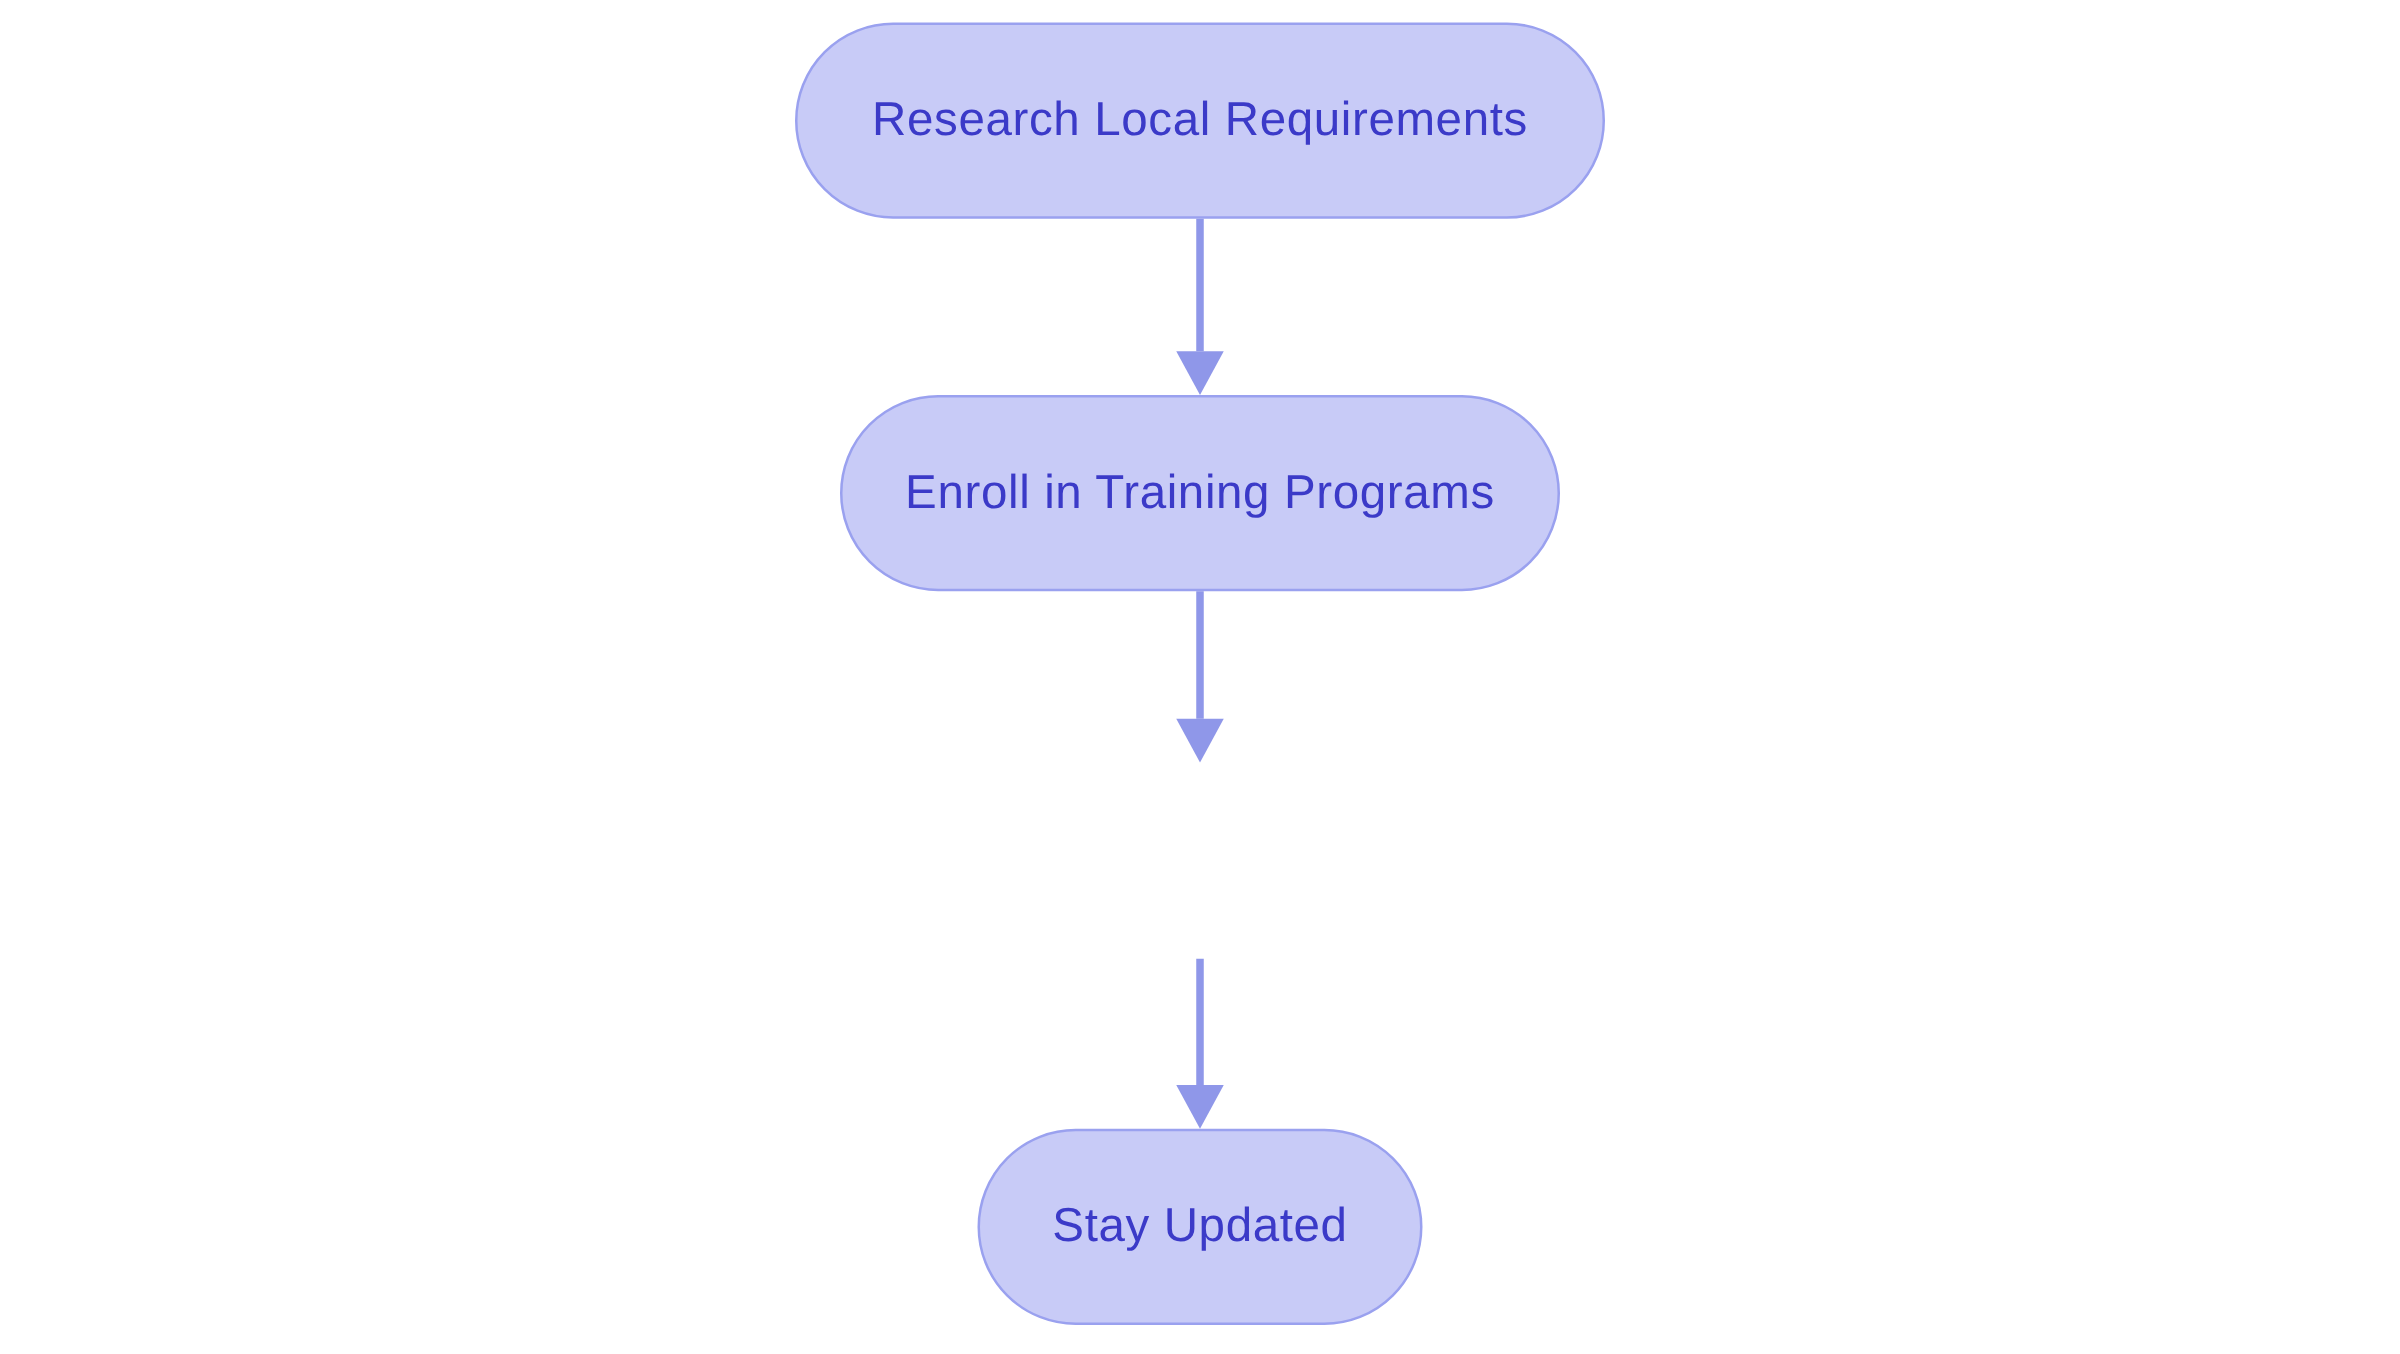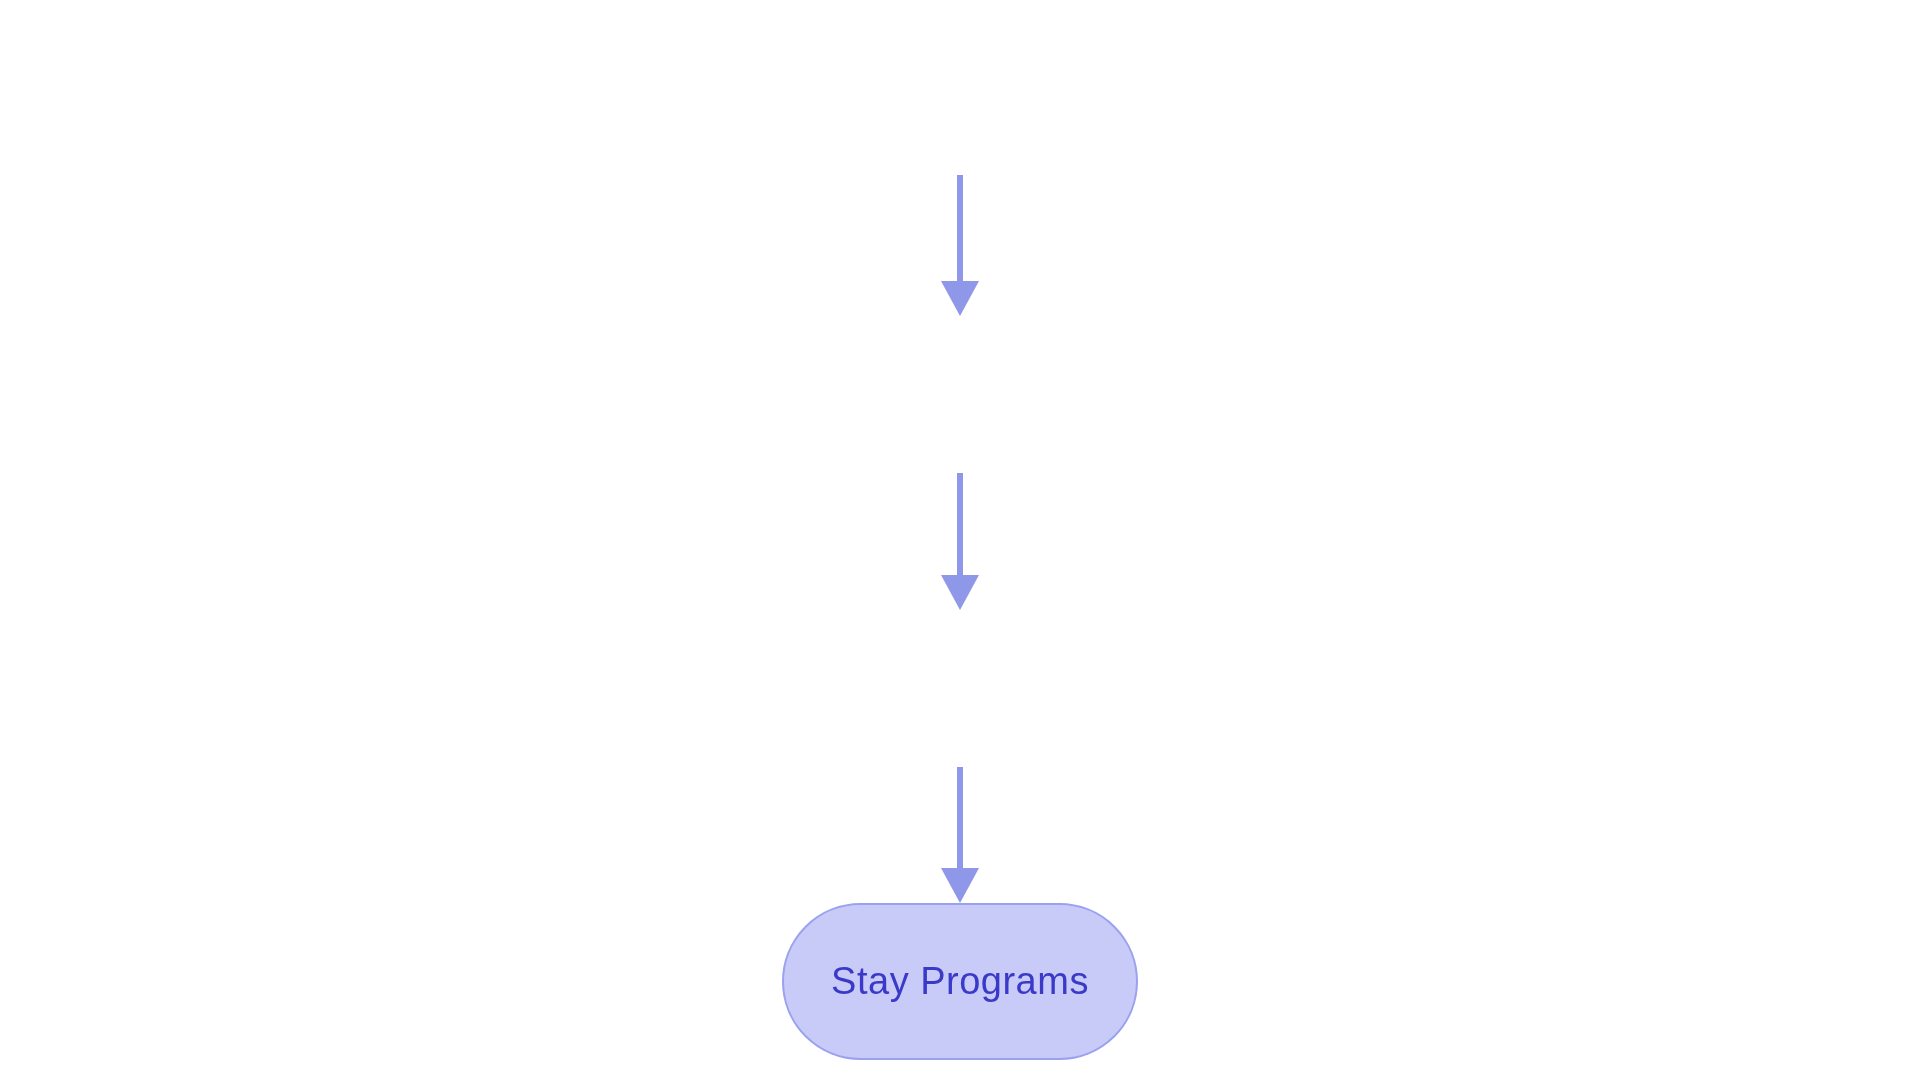--- a/index.html
+++ b/index.html
@@ -65,35 +65,41 @@
     border-left: 19px solid transparent;
     border-right: 19px solid transparent;
     border-top: 35px solid var(--arrow);
   }
 </style>
 </head>
 <body>
 
 <div class="canvas">
 
+  <div class="flow-node" id="node-1">
+    <span class="node-label">Research Local Requirements</span>
+  </div>
 
   <div class="flow-arrow" id="arrow-1">
     <div class="arrow-line"></div>
     <div class="arrow-head"></div>
   </div>
 
+  <div class="flow-node" id="node-2">
+    <span class="node-label">Enroll in Training Programs</span>
+  </div>
 
   <div class="flow-arrow" id="arrow-2">
     <div class="arrow-line"></div>
     <div class="arrow-head"></div>
   </div>
 
 
   <div class="flow-arrow" id="arrow-3">
     <div class="arrow-line"></div>
     <div class="arrow-head"></div>
   </div>
 
   <div class="flow-node" id="node-4">
-    <span class="node-label">Stay Programs</span>
+    <span class="node-label">Stay Updated</span>
   </div>
 
 </div>
 
 </body></html>

